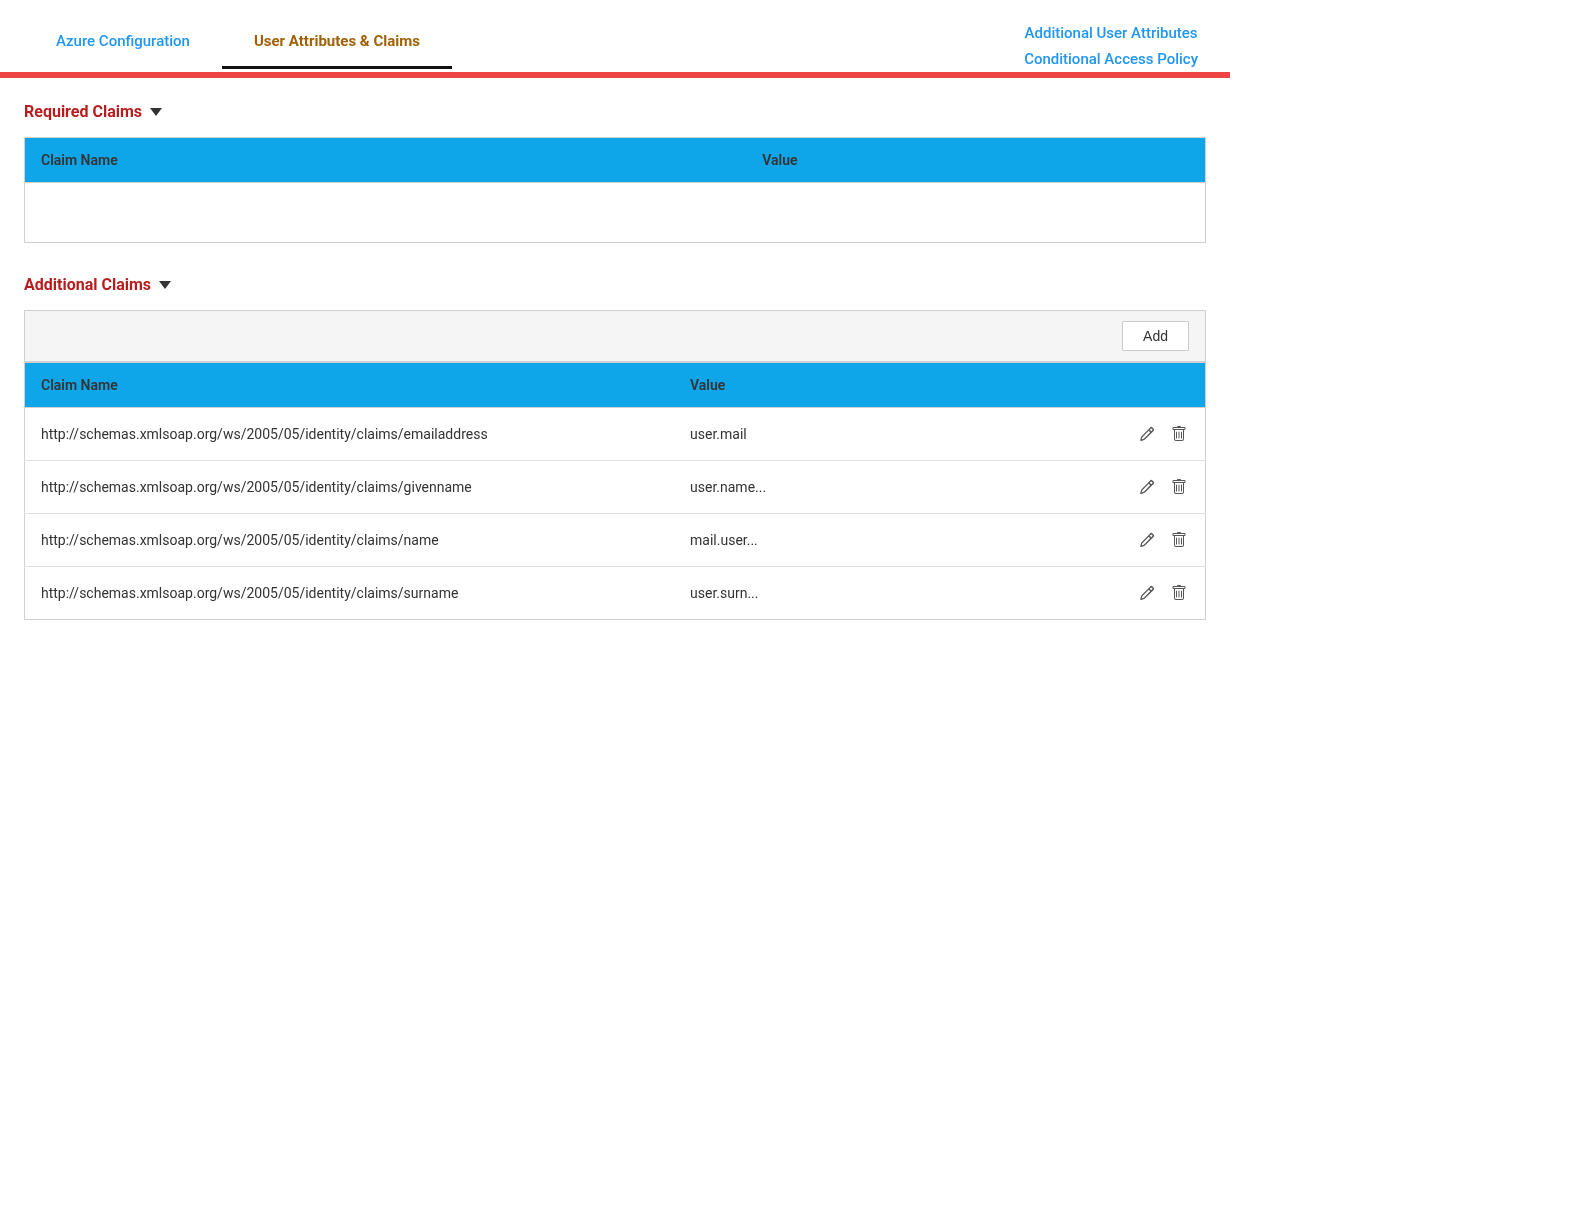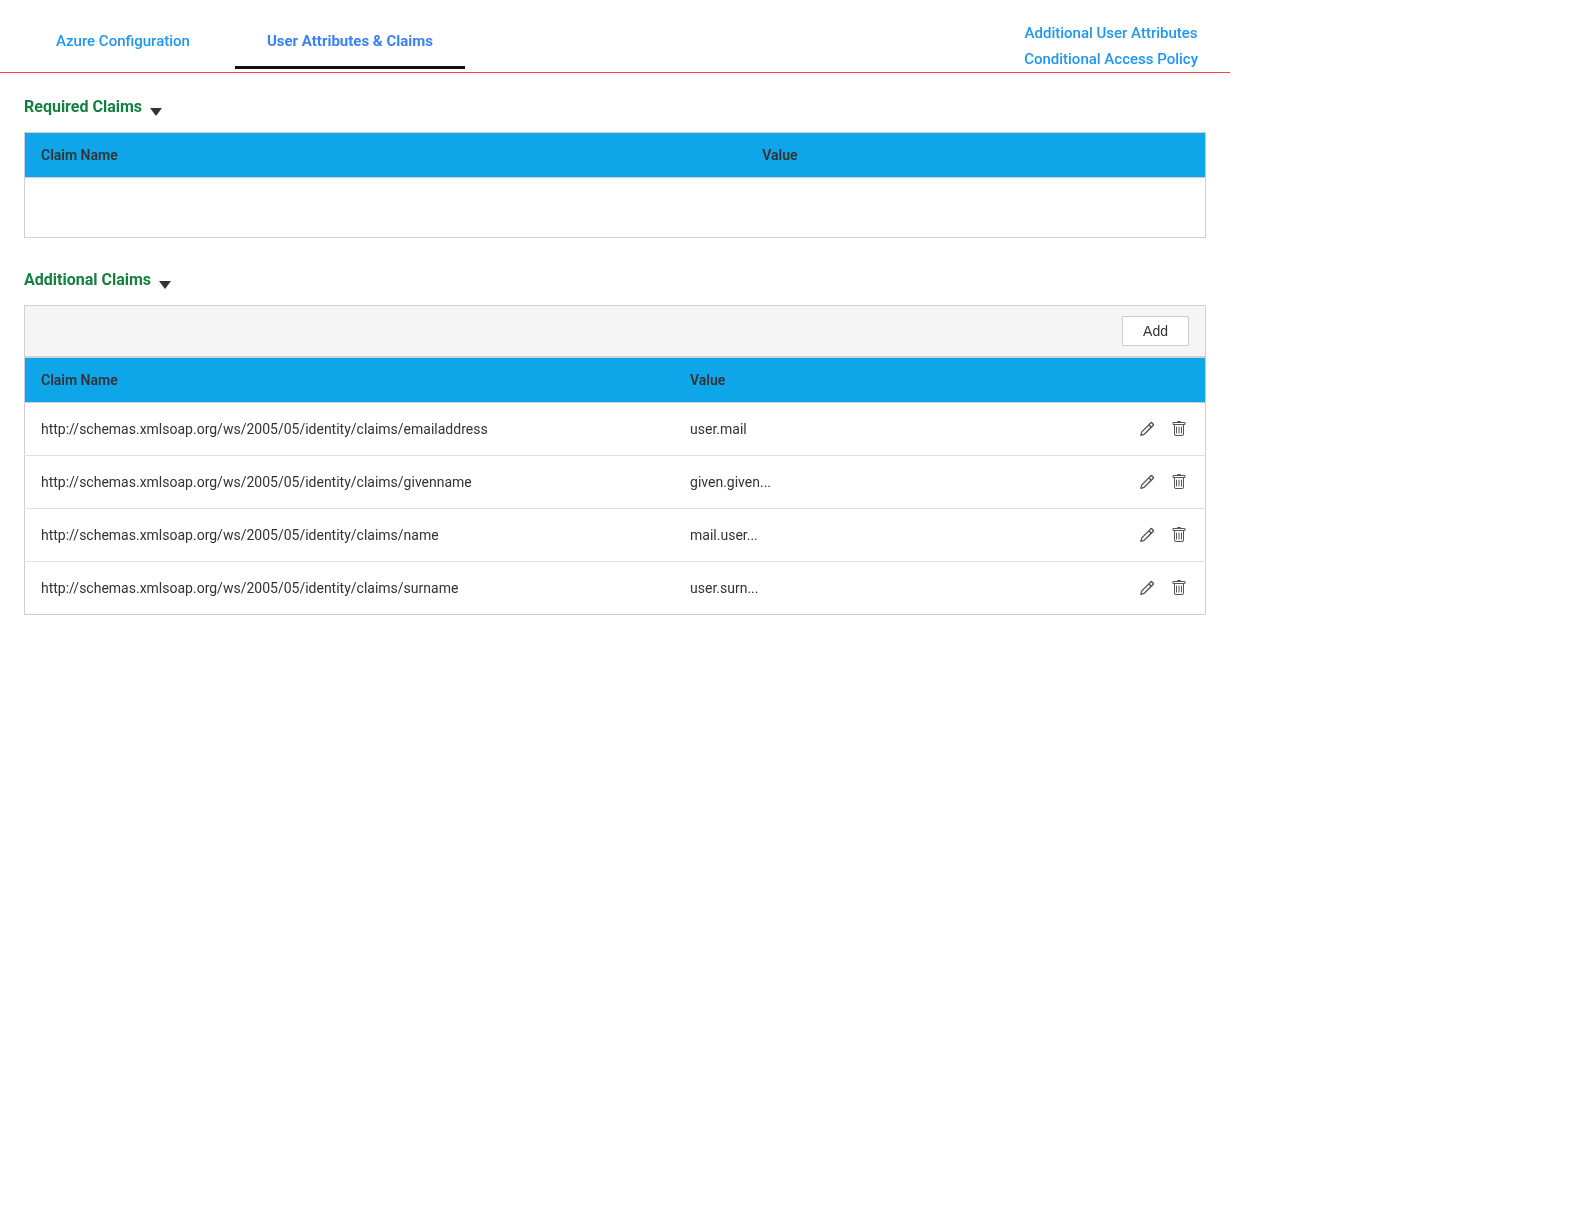--- a/index.html
+++ b/index.html
@@ -10,36 +10,36 @@
       background: #fff;
       width: 1230px;
       min-height: 1000px;
     }
 
     
     .nav-header {
       display: flex;
       align-items: flex-start;
       padding: 20px 24px 0 24px;
-      border-bottom: 1px solid #ef4444;
-      gap: 13px;
+      border-bottom: 6px solid #ef4444;
+      gap: 0;
     }
 
     .nav-tab {
       padding: 12px 32px 16px 32px;
       font-size: 15px;
       font-weight: 500;
       color: #2196F3;
       cursor: pointer;
       text-decoration: none;
       white-space: nowrap;
     }
 
     .nav-tab.active {
-      color: #3b82f6;
+      color: #a16207;
       font-weight: 700;
       border-bottom: 3px solid #111;
       margin-bottom: -1px;
     }
 
     .nav-tab-right {
       display: flex;
       flex-direction: column;
       align-items: center;
       margin-left: auto;
@@ -52,25 +52,25 @@
     }
 
     
     .main-content {
       padding: 24px 24px;
     }
 
     
     .section-header {
       display: flex;
-      align-items: flex-end;
+      align-items: center;
       gap: 8px;
       font-size: 16px;
       font-weight: 700;
-      color: #15803d;
+      color: #b91c1c;
       margin-bottom: 16px;
     }
 
     .chevron-down {
       width: 0;
       height: 0;
       border-left: 6px solid transparent;
       border-right: 6px solid transparent;
       border-top: 8px solid #333;
       display: inline-block;
@@ -234,21 +234,21 @@
             <svg viewBox="0 0 16 16" fill="#555" xmlns="http://www.w3.org/2000/svg">
               <path d="M5.5 5.5A.5.5 0 0 1 6 6v6a.5.5 0 0 1-1 0V6a.5.5 0 0 1 .5-.5zm2.5 0a.5.5 0 0 1 .5.5v6a.5.5 0 0 1-1 0V6a.5.5 0 0 1 .5-.5zm3 .5a.5.5 0 0 0-1 0v6a.5.5 0 0 0 1 0V6z"></path>
               <path fill-rule="evenodd" d="M14.5 3a1 1 0 0 1-1 1H13v9a2 2 0 0 1-2 2H5a2 2 0 0 1-2-2V4h-.5a1 1 0 0 1-1-1V2a1 1 0 0 1 1-1H6a1 1 0 0 1 1-1h2a1 1 0 0 1 1 1h3.5a1 1 0 0 1 1 1v1zM4.118 4 4 4.059V13a1 1 0 0 0 1 1h6a1 1 0 0 0 1-1V4.059L11.882 4H4.118zM2.5 3V2h11v1h-11z"></path>
             </svg>
           </button>
         </div>
       </td>
     </tr>
         <tr>
       <td class="col-name">http://schemas.xmlsoap.org/ws/2005/05/identity/claims/givenname</td>
-      <td class="col-value">given.given...</td>
+      <td class="col-value">user.name...</td>
       <td class="col-actions">
         <div class="action-icons">
           <button class="icon-btn pencil-icon" title="Edit">
             <svg viewBox="0 0 16 16" fill="#555" xmlns="http://www.w3.org/2000/svg">
               <path d="M11.013 1.427a1.75 1.75 0 0 1 2.474 0l1.086 1.086a1.75 1.75 0 0 1 0 2.474l-8.61 8.61c-.21.21-.47.364-.753.444l-3.026.867a.75.75 0 0 1-.931-.93l.866-3.028c.08-.282.234-.543.444-.752l8.45-8.45zm1.414 1.06a.25.25 0 0 0-.354 0L10.8 3.76l1.44 1.44 1.274-1.273a.25.25 0 0 0 0-.354l-1.086-1.086zM11.19 6.24 9.75 4.8 3.34 11.21c-.03.03-.052.066-.063.105l-.595 2.083 2.083-.595a.195.195 0 0 0 .105-.063L11.19 6.24z"></path>
             </svg>
           </button>
           <button class="icon-btn trash-icon" title="Delete">
             <svg viewBox="0 0 16 16" fill="#555" xmlns="http://www.w3.org/2000/svg">
               <path d="M5.5 5.5A.5.5 0 0 1 6 6v6a.5.5 0 0 1-1 0V6a.5.5 0 0 1 .5-.5zm2.5 0a.5.5 0 0 1 .5.5v6a.5.5 0 0 1-1 0V6a.5.5 0 0 1 .5-.5zm3 .5a.5.5 0 0 0-1 0v6a.5.5 0 0 0 1 0V6z"></path>

